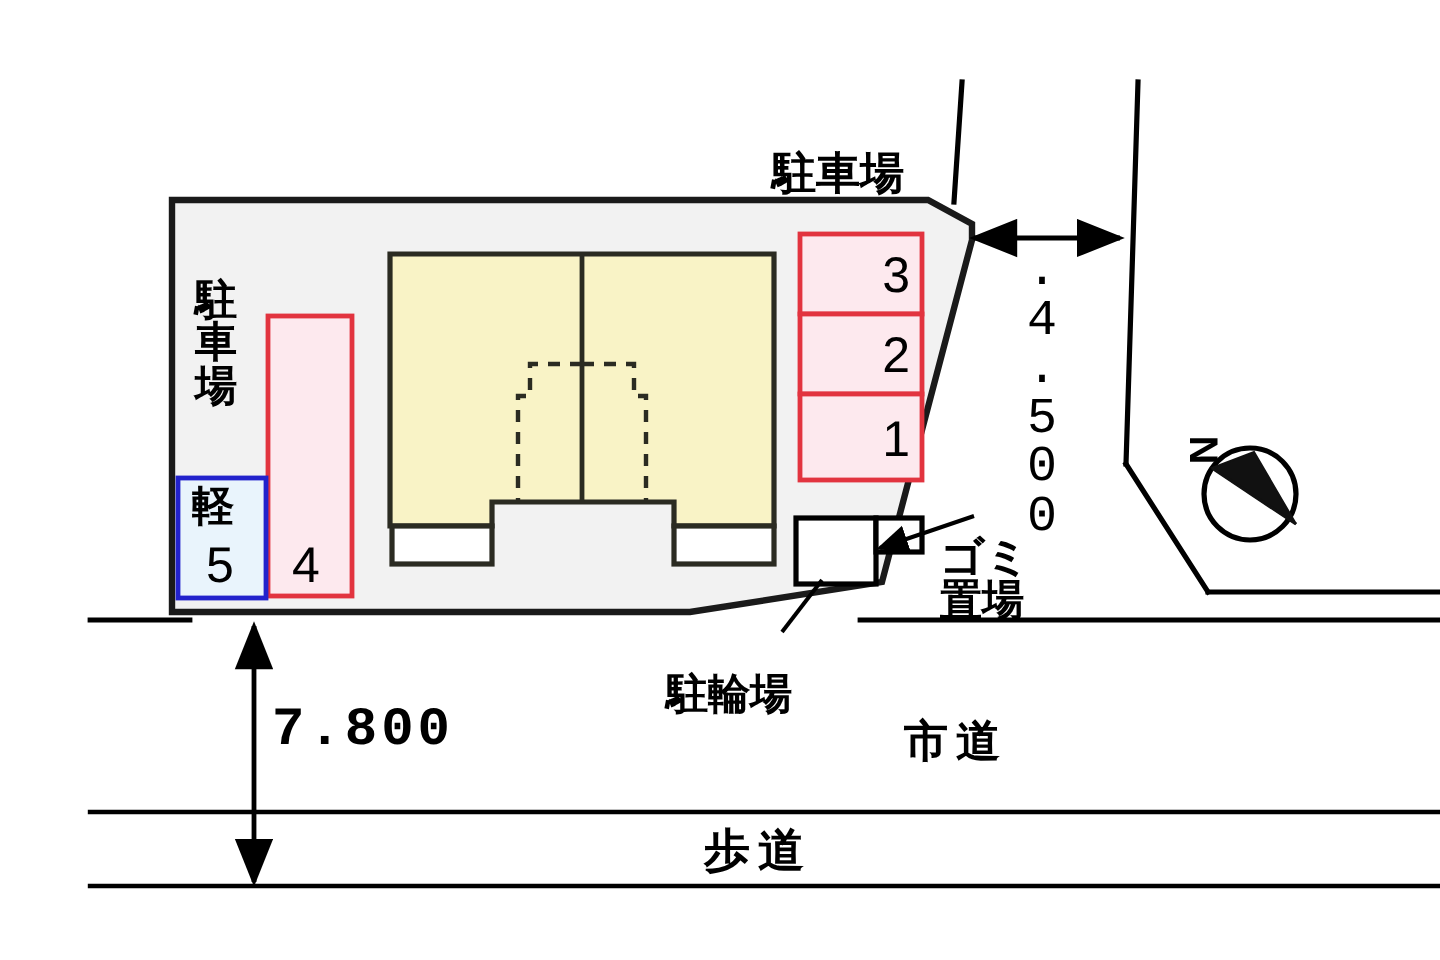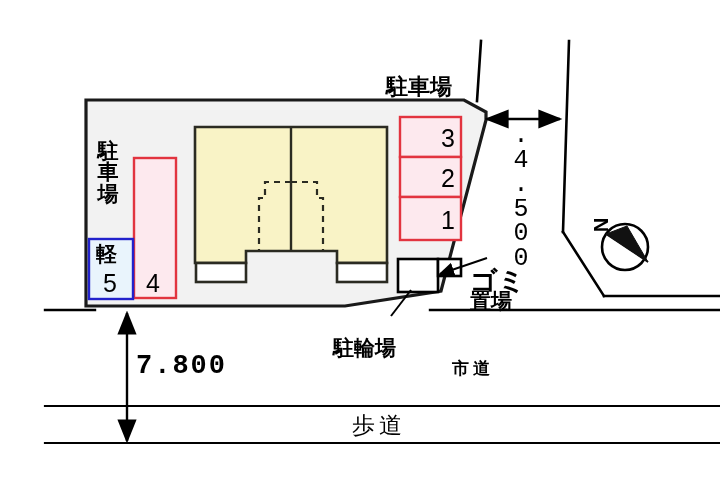--- a/index.html
+++ b/index.html
@@ -171,22 +171,22 @@
     <span>.</span>
     <span>5</span>
     <span>0</span>
     <span>0</span>
   </div>
 
   <div class="lbl num-dim" style="left:136px; top:353px; font-size:27px;">7.800</div>
 
   <div class="lbl" style="left:333px; top:313px; font-size:21px; font-weight:700;margin-top:24px;">駐輪場</div>
 
-  <div class="lbl" style="left:470px; top:268px; font-size:27px; font-weight:700;">ゴミ</div>
+  <div class="lbl" style="left:470px; top:268px; font-size:22px; font-weight:700;">ゴミ</div>
   <div class="lbl" style="left:470px; top:290px; font-size:21px; font-weight:700;text-align:right;">置場</div>
 
-  <div class="lbl" style="left:452px; top:360px; font-size:17px; font-weight:700; letter-spacing:4px;">市道</div>
+  <div class="lbl" style="left:452px; top:360px; font-size:22px; font-weight:700; letter-spacing:4px;">市道</div>
 
-  <div class="lbl" style="left:352px; top:414px; font-size:23px; font-weight:400; letter-spacing:4px;">歩道</div>
+  <div class="lbl" style="left:352px; top:414px; font-size:23px; font-weight:700; letter-spacing:4px;">歩道</div>
 
   <div class="lbl" style="left:594px; top:215px; font-size:20px; font-weight:700; transform:rotate(90deg);">N</div>
 
 </div>
 
 </body></html>

